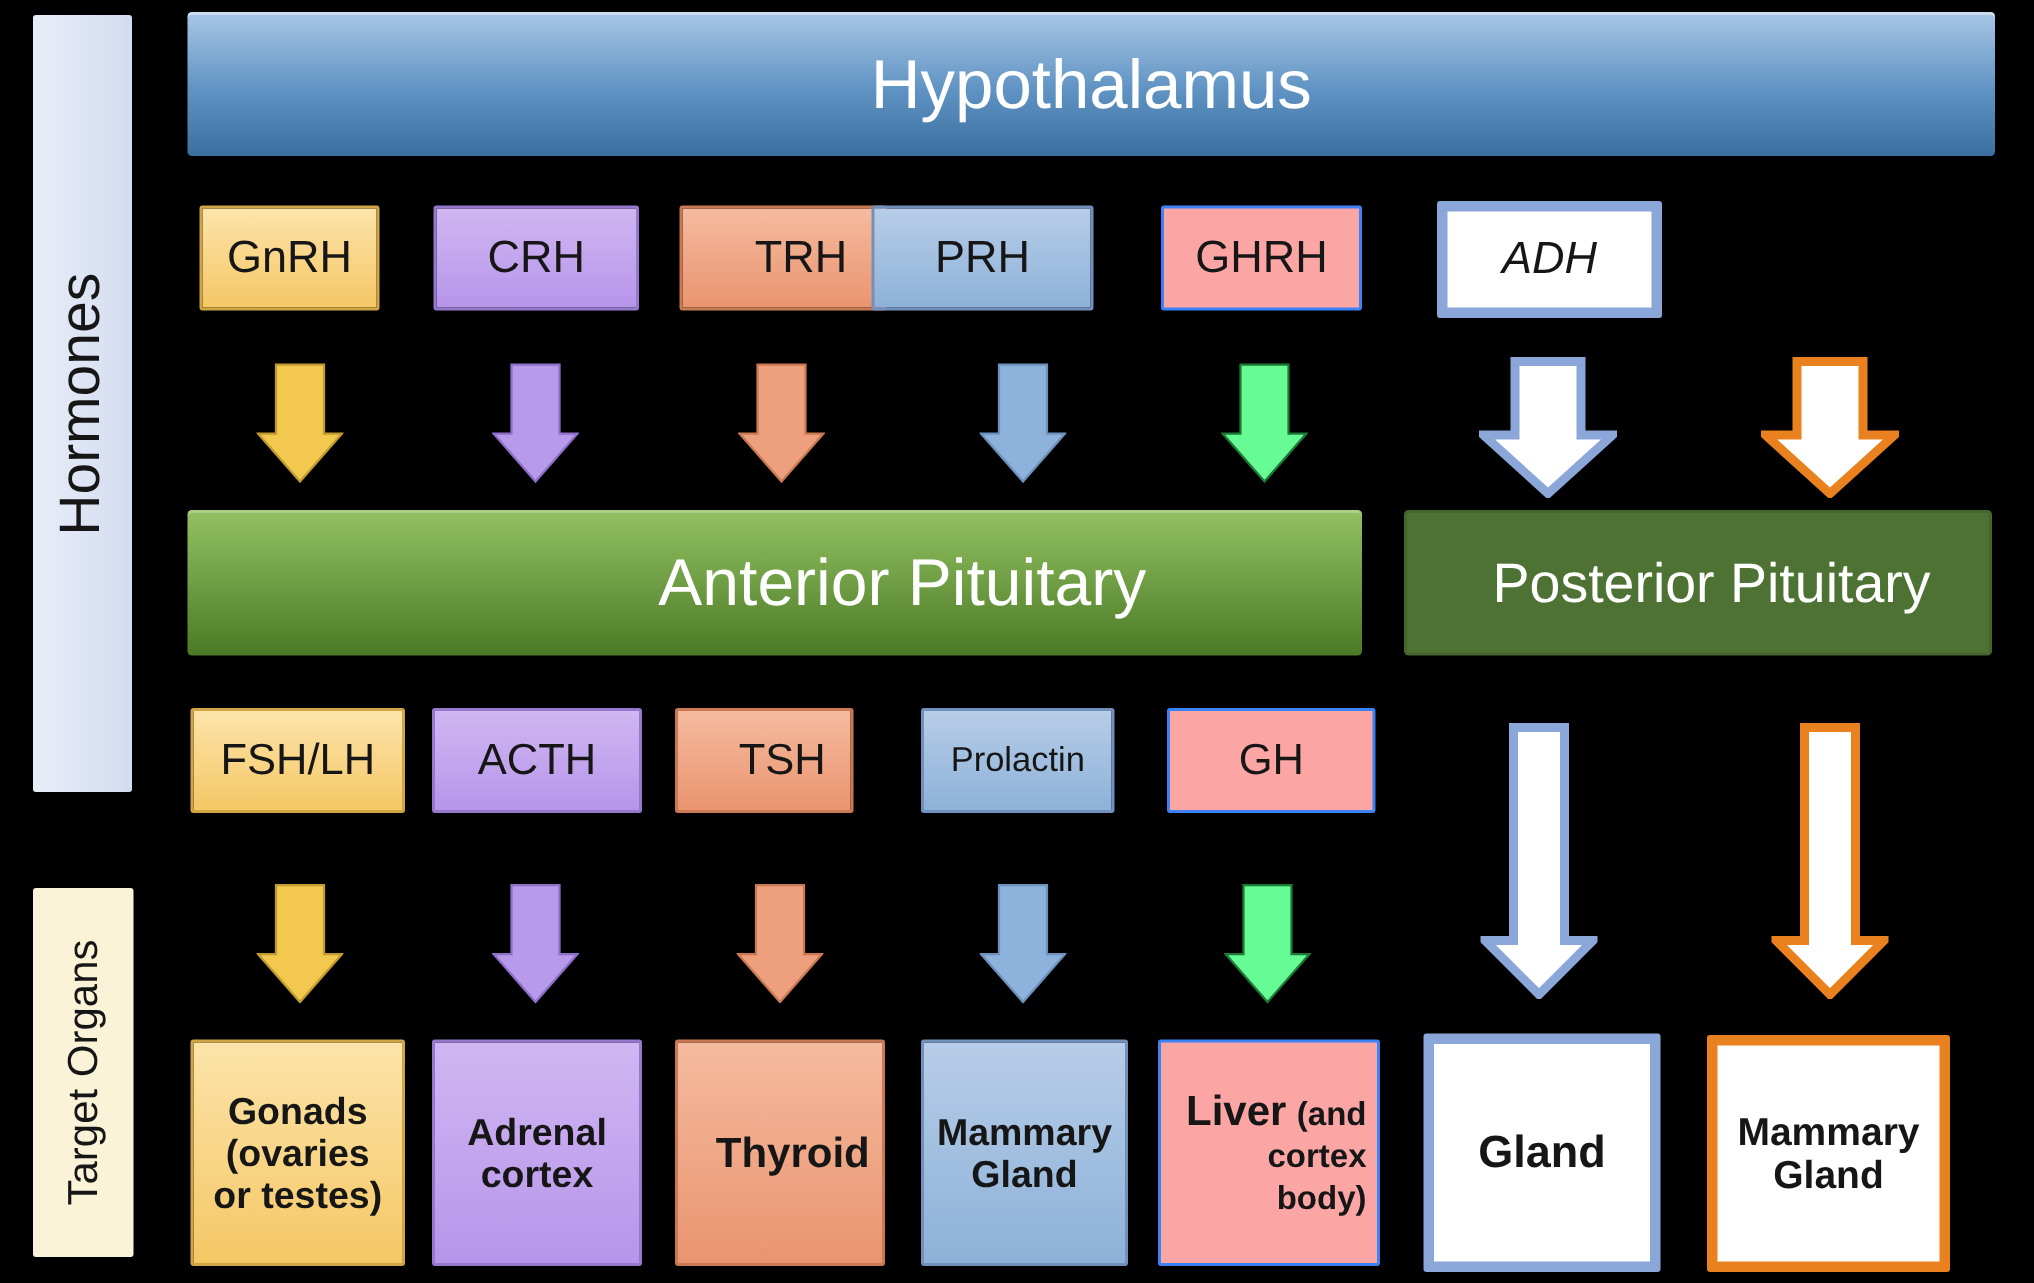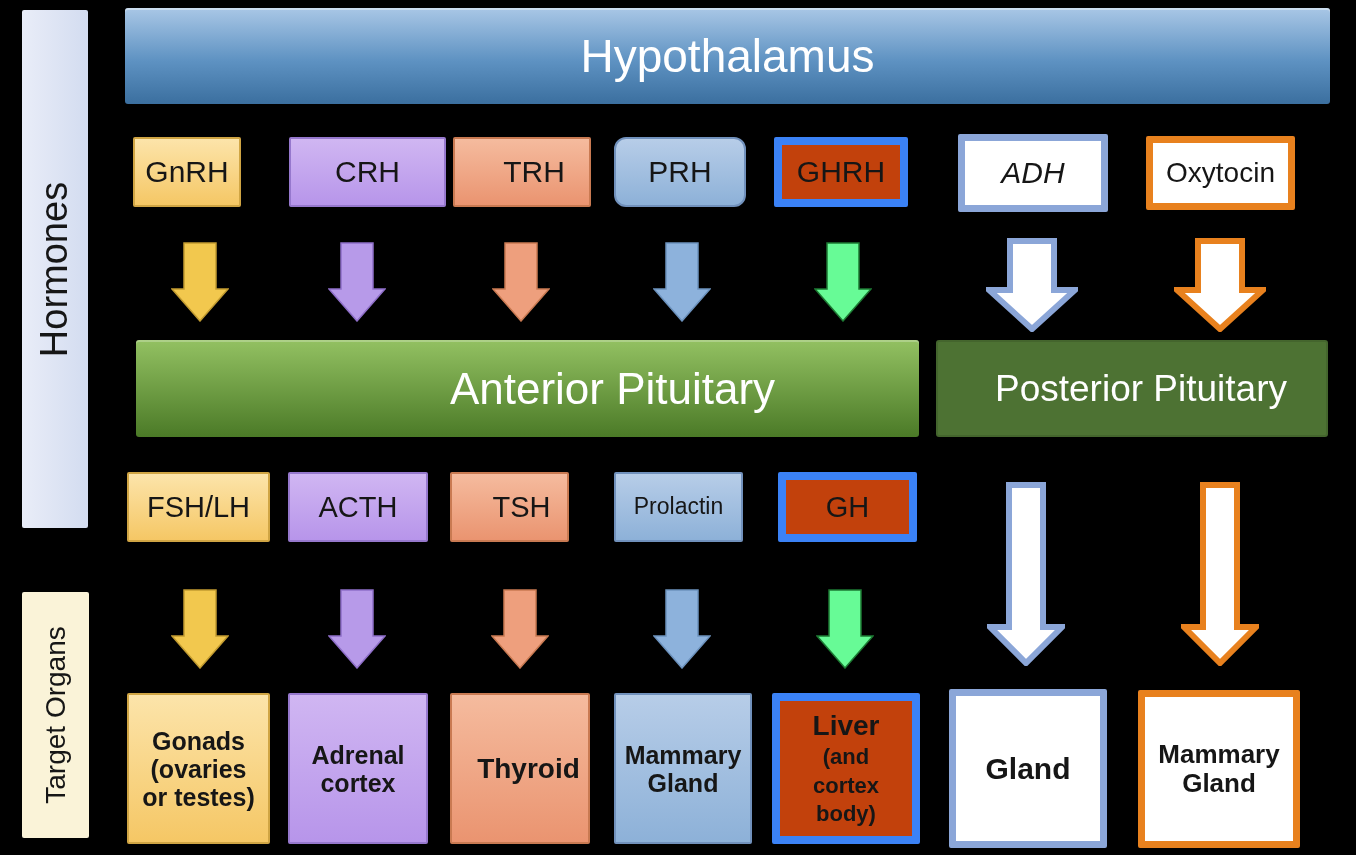--- a/index.html
+++ b/index.html
@@ -14,34 +14,34 @@
   .vbar.targets{left:22px;top:592px;width:67px;height:246px;background:#faf3d8;}
   .vtext{transform:rotate(-90deg);white-space:nowrap;color:#161616;}
   .vbar.hormones .vtext{font-size:38px;}
   .vbar.targets .vtext{font-size:28px;}
   
   .gland{position:absolute;display:flex;align-items:center;justify-content:center;
     color:#fff;border-radius:3px;}
   .gland.hypo{left:125px;top:8px;width:1205px;height:96px;font-size:46px;
     background:linear-gradient(180deg,#a9c7e6 0%,#5e92c2 55%,#3b6f9f 100%);
     box-shadow:inset 0 2px 0 rgba(255,255,255,.4);justify-content:center;}
-  .gland.anterior{left:136px;top:340px;width:783px;height:97px;font-size:44px;
+  .gland.anterior{left:125px;top:340px;width:783px;height:97px;font-size:44px;
     background:linear-gradient(180deg,#93c162,#4b7a27);
     box-shadow:inset 0 2px 0 rgba(255,255,255,.25);}
   .gland.anterior .glabel{margin-left:170px;}
   .gland.posterior{left:936px;top:340px;width:392px;height:97px;font-size:37px;
     background:#4d7233;border:2px solid #44652d;box-sizing:border-box;padding-left:18px;}
   
   .box{position:absolute;display:flex;align-items:center;justify-content:center;
     text-align:center;color:#161616;box-sizing:border-box;border-radius:2px;line-height:1.12;}
   .box.yellow{background:linear-gradient(180deg,#fce4aa,#f5c765);border:2px solid #d0a544;}
   .box.purple{background:linear-gradient(180deg,#d0b6f2,#b795ea);border:2px solid #9678cd;}
   .box.salmon{background:linear-gradient(180deg,#f5bb9e,#ea9470);border:2px solid #c97a52;padding-left:24px;}
   .box.blue{background:linear-gradient(180deg,#b7cde8,#8db1d8);border:2px solid #7191bc;}
-  .box.green{background:#c2410c;border:8px solid #3b82f6;}
+  .box.green{background:#fca5a5;border:2px solid #3b82f6;text-align:right;}
   .box.wblue{background:#fff;border:7px solid #8ba6d8;}
   .box.worange{background:#fff;border:7px solid #e8811e;}
   .r1{top:137px;height:70px;font-size:30px;}
   .r2{top:472px;height:70px;font-size:29px;}
   .small-label{font-size:23px;}
   .organ{top:693px;height:151px;font-weight:bold;font-size:25px;padding:0 7px;}
   .organ.wb{font-size:30px;}
   .liver-main{font-size:28px;font-weight:bold;}
   .liver-detail{font-size:22px;font-weight:bold;}
   
@@ -69,40 +69,37 @@
   <div class="gland hypo">
     <span class="glabel">Hypothalamus</span>
   </div>
   <div class="gland anterior">
     <span class="glabel">Anterior Pituitary</span>
   </div>
   <div class="gland posterior">
     <span class="glabel">Posterior Pituitary</span>
   </div>
 
-  <div class="box yellow r1" style="left:133px;width:108px;">
+  <div class="box yellow r1" style="left:133px;width:120px;">
     <span>GnRH</span>
   </div>
-  <div class="box purple r1" style="left:289px;width:157px;">
+  <div class="box purple r1" style="left:289px;width:137px;">
     <span>CRH</span>
   </div>
   <div class="box salmon r1" style="left:453px;width:138px;">
     <span>TRH</span>
   </div>
-  <div class="box blue r1" style="left:614px;width:132px;border-radius:12px;">
+  <div class="box blue r1" style="left:581px;width:148px;">
     <span>PRH</span>
   </div>
   <div class="box green r1" style="left:774px;width:134px;">
     <span>GHRH</span>
   </div>
   <div class="box wblue" style="left:958px;top:134px;width:150px;height:78px;font-size:30px;font-style:italic;">
     <span>ADH</span>
-  </div>
-  <div class="box worange" style="left:1146px;top:136px;width:149px;height:74px;font-size:28px;">
-    <span>Oxytocin</span>
   </div>
 
   <svg class="arrow a-yellow" style="left:171px;top:242px;" width="58" height="80" viewBox="0 0 58 80">
       <polygon points="13,1 45,1 45,47 57,47 29,79 1,47 13,47"></polygon>
     </svg>
   <svg class="arrow a-purple" style="left:328px;top:242px;" width="58" height="80" viewBox="0 0 58 80">
       <polygon points="13,1 45,1 45,47 57,47 29,79 1,47 13,47"></polygon>
     </svg>
   <svg class="arrow a-salmon" style="left:492px;top:242px;" width="58" height="80" viewBox="0 0 58 80">
       <polygon points="13,1 45,1 45,47 57,47 29,79 1,47 13,47"></polygon>

